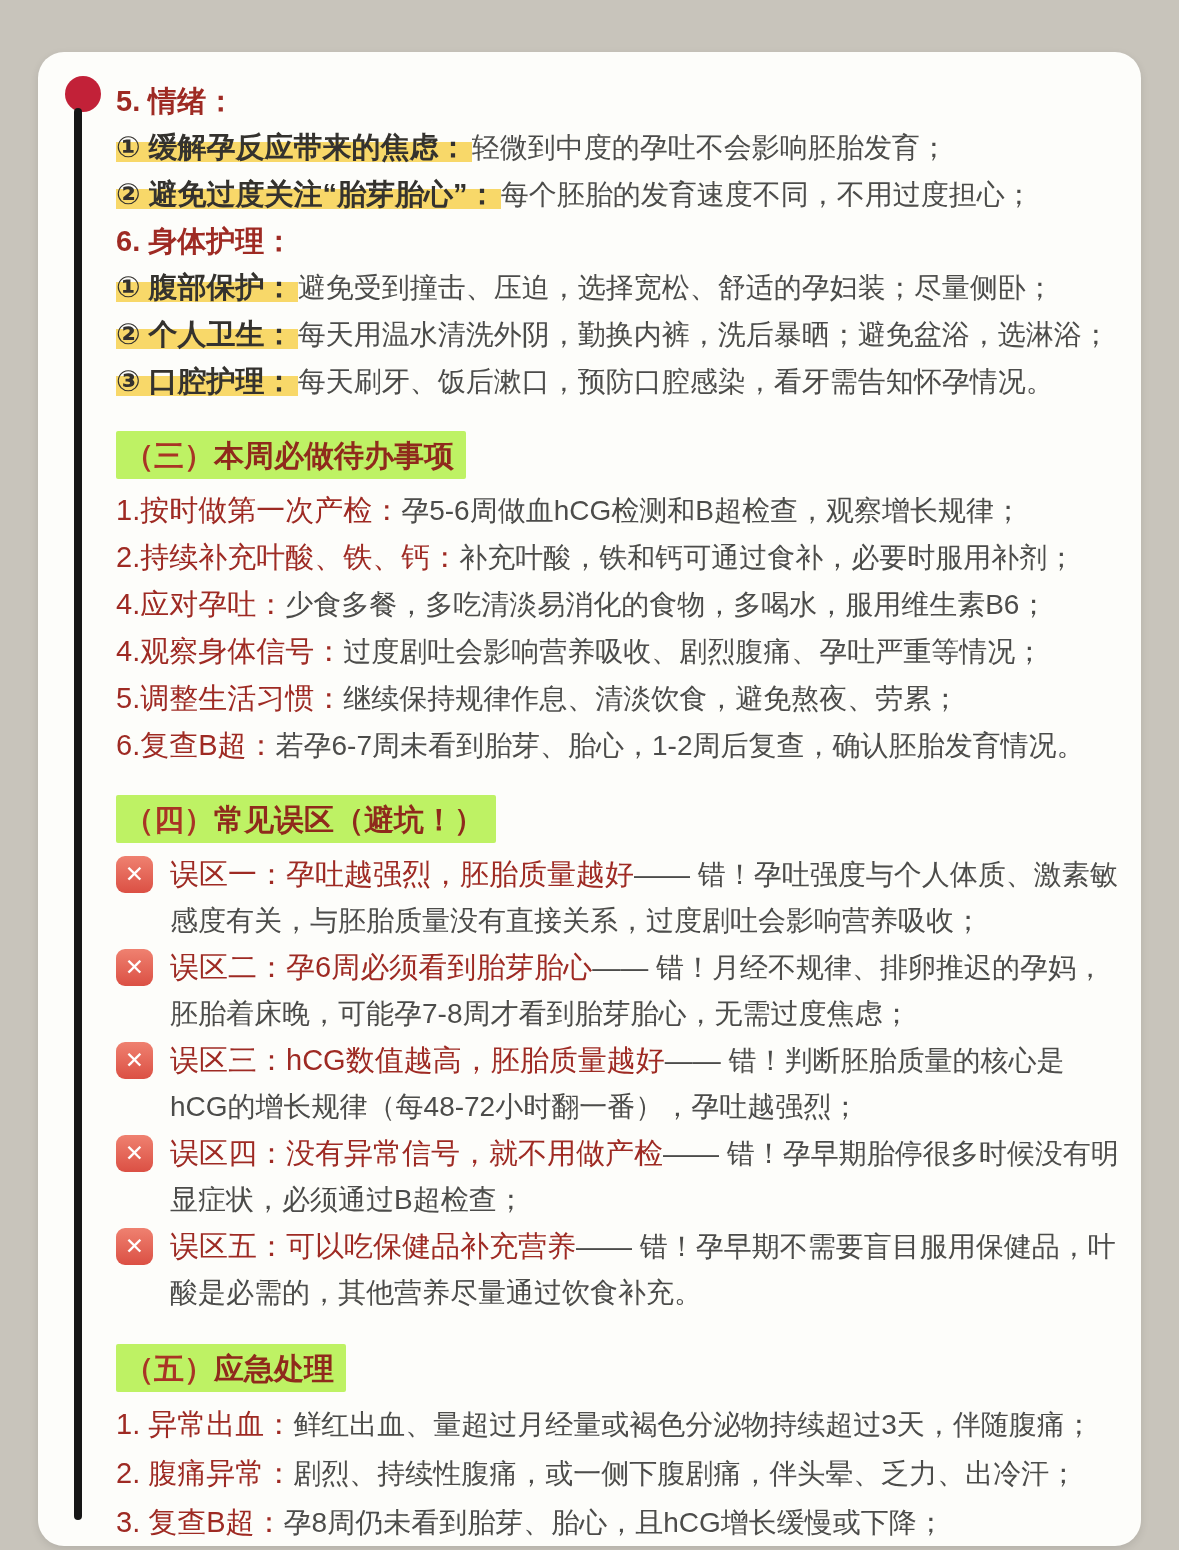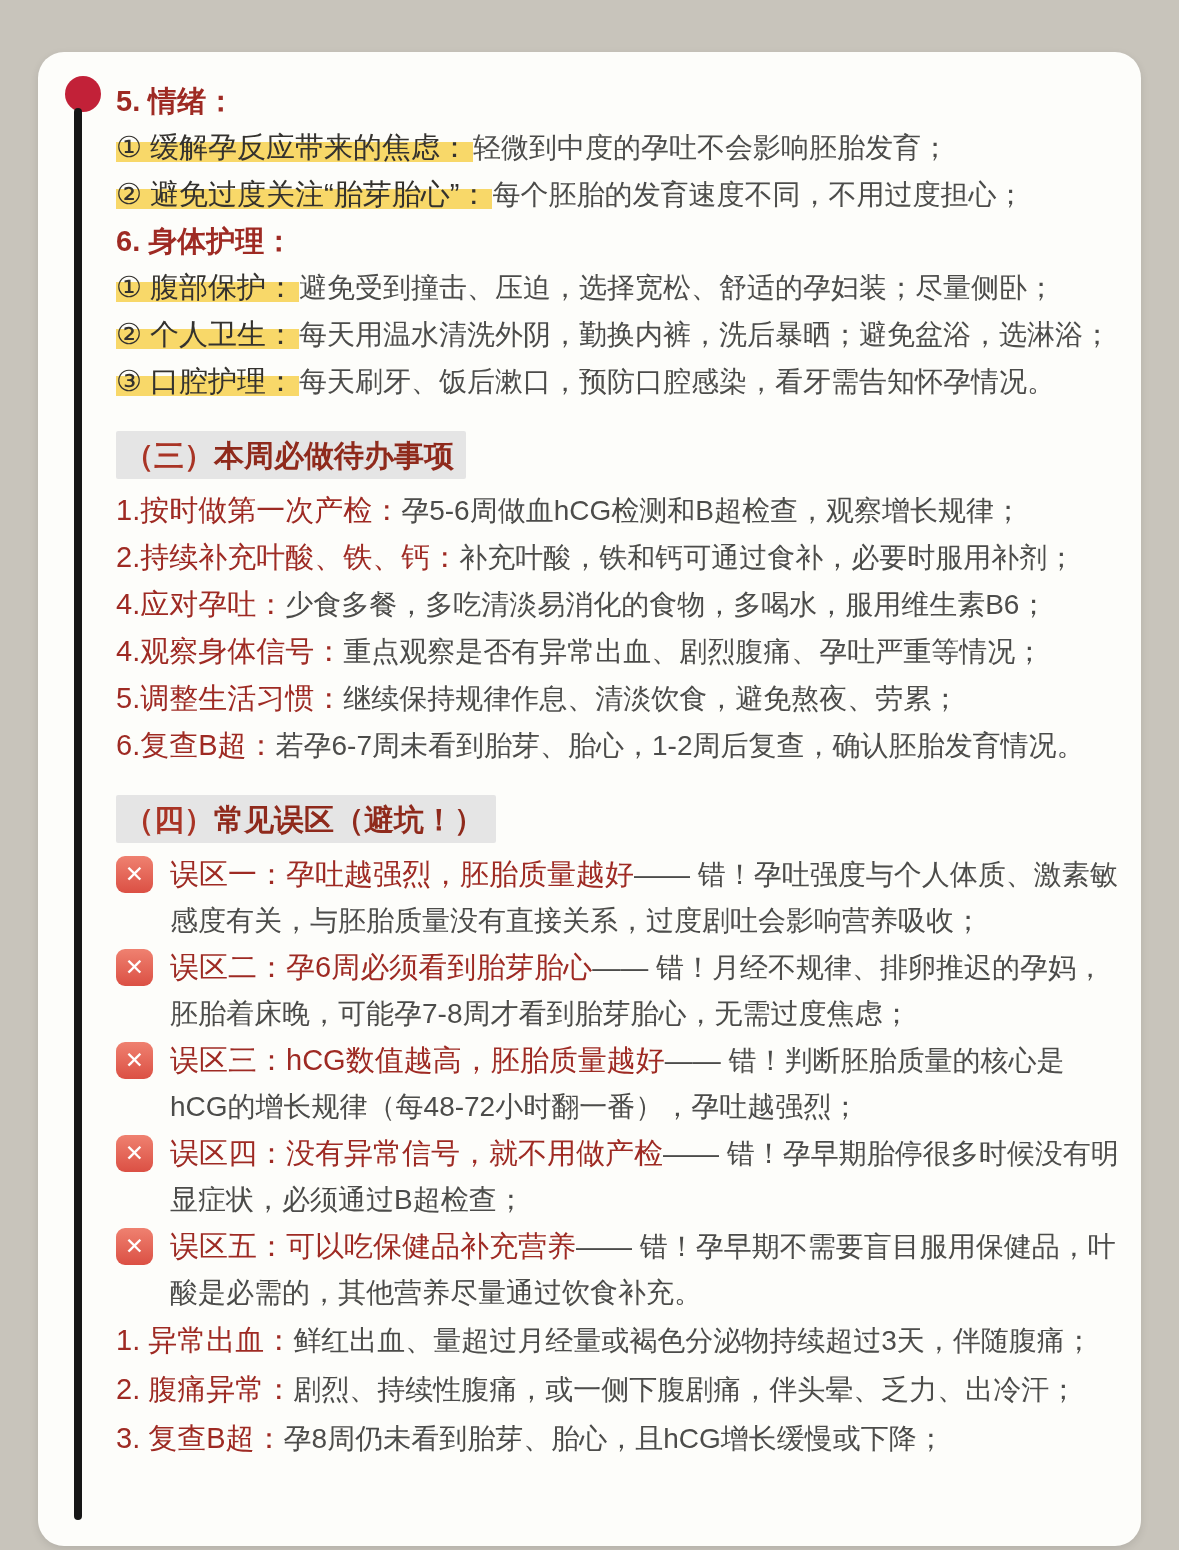--- a/index.html
+++ b/index.html
@@ -22,28 +22,28 @@
     position:absolute; left:36px; top:56px; width:8px; height:1412px;
     background:#161616; border-radius:4px;
   }
   .content { position:absolute; left:0; top:0; width:100%; padding:26px 22px 0 78px; }
 
   .t-line { font-size:28px; line-height:46px; color:#4c4c4a; letter-spacing:0; }
   .em-line { line-height:48px; }
   .red { color:#9e2a23; font-weight:400; font-size:29px; }
   .num-title { font-size:29px; font-weight:700; color:#9e2a23; line-height:46px; }
   .hl-head {
-    color:#34322e; font-weight:400; font-size:29px;
+    color:#34322e; font-weight:700; font-size:29px;
     background:linear-gradient(to bottom, rgba(0,0,0,0) 34%, #f8d869 34%, #f8d869 96%, rgba(0,0,0,0) 96%);
     padding-right:4px;
   }
   .sec { margin:26px 0 8px; }
   .sec.last { margin-top:28px; }
   .sec-box {
-    display:inline-block; background:#e5e5e5; color:#8f2a1c;
+    display:inline-block; background:#bef264; color:#8f2a1c;
     font-weight:700; font-size:30px; line-height:1; padding:10px 12px 8px 8px;
     border-radius:2px;
   }
   .sec-paren { color:#a93425; }
 
   .mis-item { position:relative; padding-left:54px; }
   .x-icon {
     position:absolute; left:0; top:5px; width:37px; height:37px;
     border-radius:9px; background:linear-gradient(180deg,#ef8170,#db5044);
     color:#ffffff; font-size:23px; font-weight:700; text-align:center; line-height:36px;
@@ -83,21 +83,21 @@
         <span class="hl-head">③ 口腔护理：</span><span>每天刷牙、饭后漱口，预防口腔感染，看牙需告知怀孕情况。</span>
       </p>
 
       <div class="sec">
         <span class="sec-box"><span class="sec-paren">（三）</span><span>本周必做待办事项</span></span>
       </div>
 
       <p class="t-line"><span class="red">1.按时做第一次产检：</span><span>孕5-6周做血hCG检测和B超检查，观察增长规律；</span></p>
       <p class="t-line"><span class="red">2.持续补充叶酸、铁、钙：</span><span>补充叶酸，铁和钙可通过食补，必要时服用补剂；</span></p>
       <p class="t-line"><span class="red">4.应对孕吐：</span><span>少食多餐，多吃清淡易消化的食物，多喝水，服用维生素B6；</span></p>
-      <p class="t-line"><span class="red">4.观察身体信号：</span><span>重点观察是否有异常出血、剧烈腹痛、孕吐严重等情况；</span></p>
+      <p class="t-line"><span class="red">4.观察身体信号：</span><span>过度剧吐会影响营养吸收、剧烈腹痛、孕吐严重等情况；</span></p>
       <p class="t-line"><span class="red">5.调整生活习惯：</span><span>继续保持规律作息、清淡饮食，避免熬夜、劳累；</span></p>
       <p class="t-line"><span class="red">6.复查B超：</span><span>若孕6-7周未看到胎芽、胎心，1-2周后复查，确认胚胎发育情况。</span></p>
 
       <div class="sec">
         <span class="sec-box"><span class="sec-paren">（四）</span><span>常见误区（避坑！）</span></span>
       </div>
 
       <div class="t-line mis-item">
         <span class="x-icon">✕</span><span class="red">误区一：孕吐越强烈，胚胎质量越好</span><span>—— 错！孕吐强度与个人体质、激素敏感度有关，与胚胎质量没有直接关系，过度剧吐会影响营养吸收；</span>
       </div>
@@ -107,20 +107,23 @@
       <div class="t-line mis-item">
         <span class="x-icon">✕</span><span class="red">误区三：hCG数值越高，胚胎质量越好</span><span>—— 错！判断胚胎质量的核心是hCG的增长规律（每48-72小时翻一番），孕吐越强烈；</span>
       </div>
       <div class="t-line mis-item">
         <span class="x-icon">✕</span><span class="red">误区四：没有异常信号，就不用做产检</span><span>—— 错！孕早期胎停很多时候没有明显症状，必须通过B超检查；</span>
       </div>
       <div class="t-line mis-item">
         <span class="x-icon">✕</span><span class="red">误区五：可以吃保健品补充营养</span><span>—— 错！孕早期不需要盲目服用保健品，叶酸是必需的，其他营养尽量通过饮食补充。</span>
       </div>
 
+      <div class="sec last">
+        <span class="sec-box"><span class="sec-paren">（五）</span><span>应急处理</span></span>
+      </div>
 
       <p class="t-line em-line"><span class="red">1. 异常出血：</span><span>鲜红出血、量超过月经量或褐色分泌物持续超过3天，伴随腹痛；</span></p>
       <p class="t-line em-line"><span class="red">2. 腹痛异常：</span><span>剧烈、持续性腹痛，或一侧下腹剧痛，伴头晕、乏力、出冷汗；</span></p>
       <p class="t-line em-line"><span class="red">3. 复查B超：</span><span>孕8周仍未看到胎芽、胎心，且hCG增长缓慢或下降；</span></p>
 
     </div>
   </div>
 
   <div class="bottom-bar"></div>
 </div>

